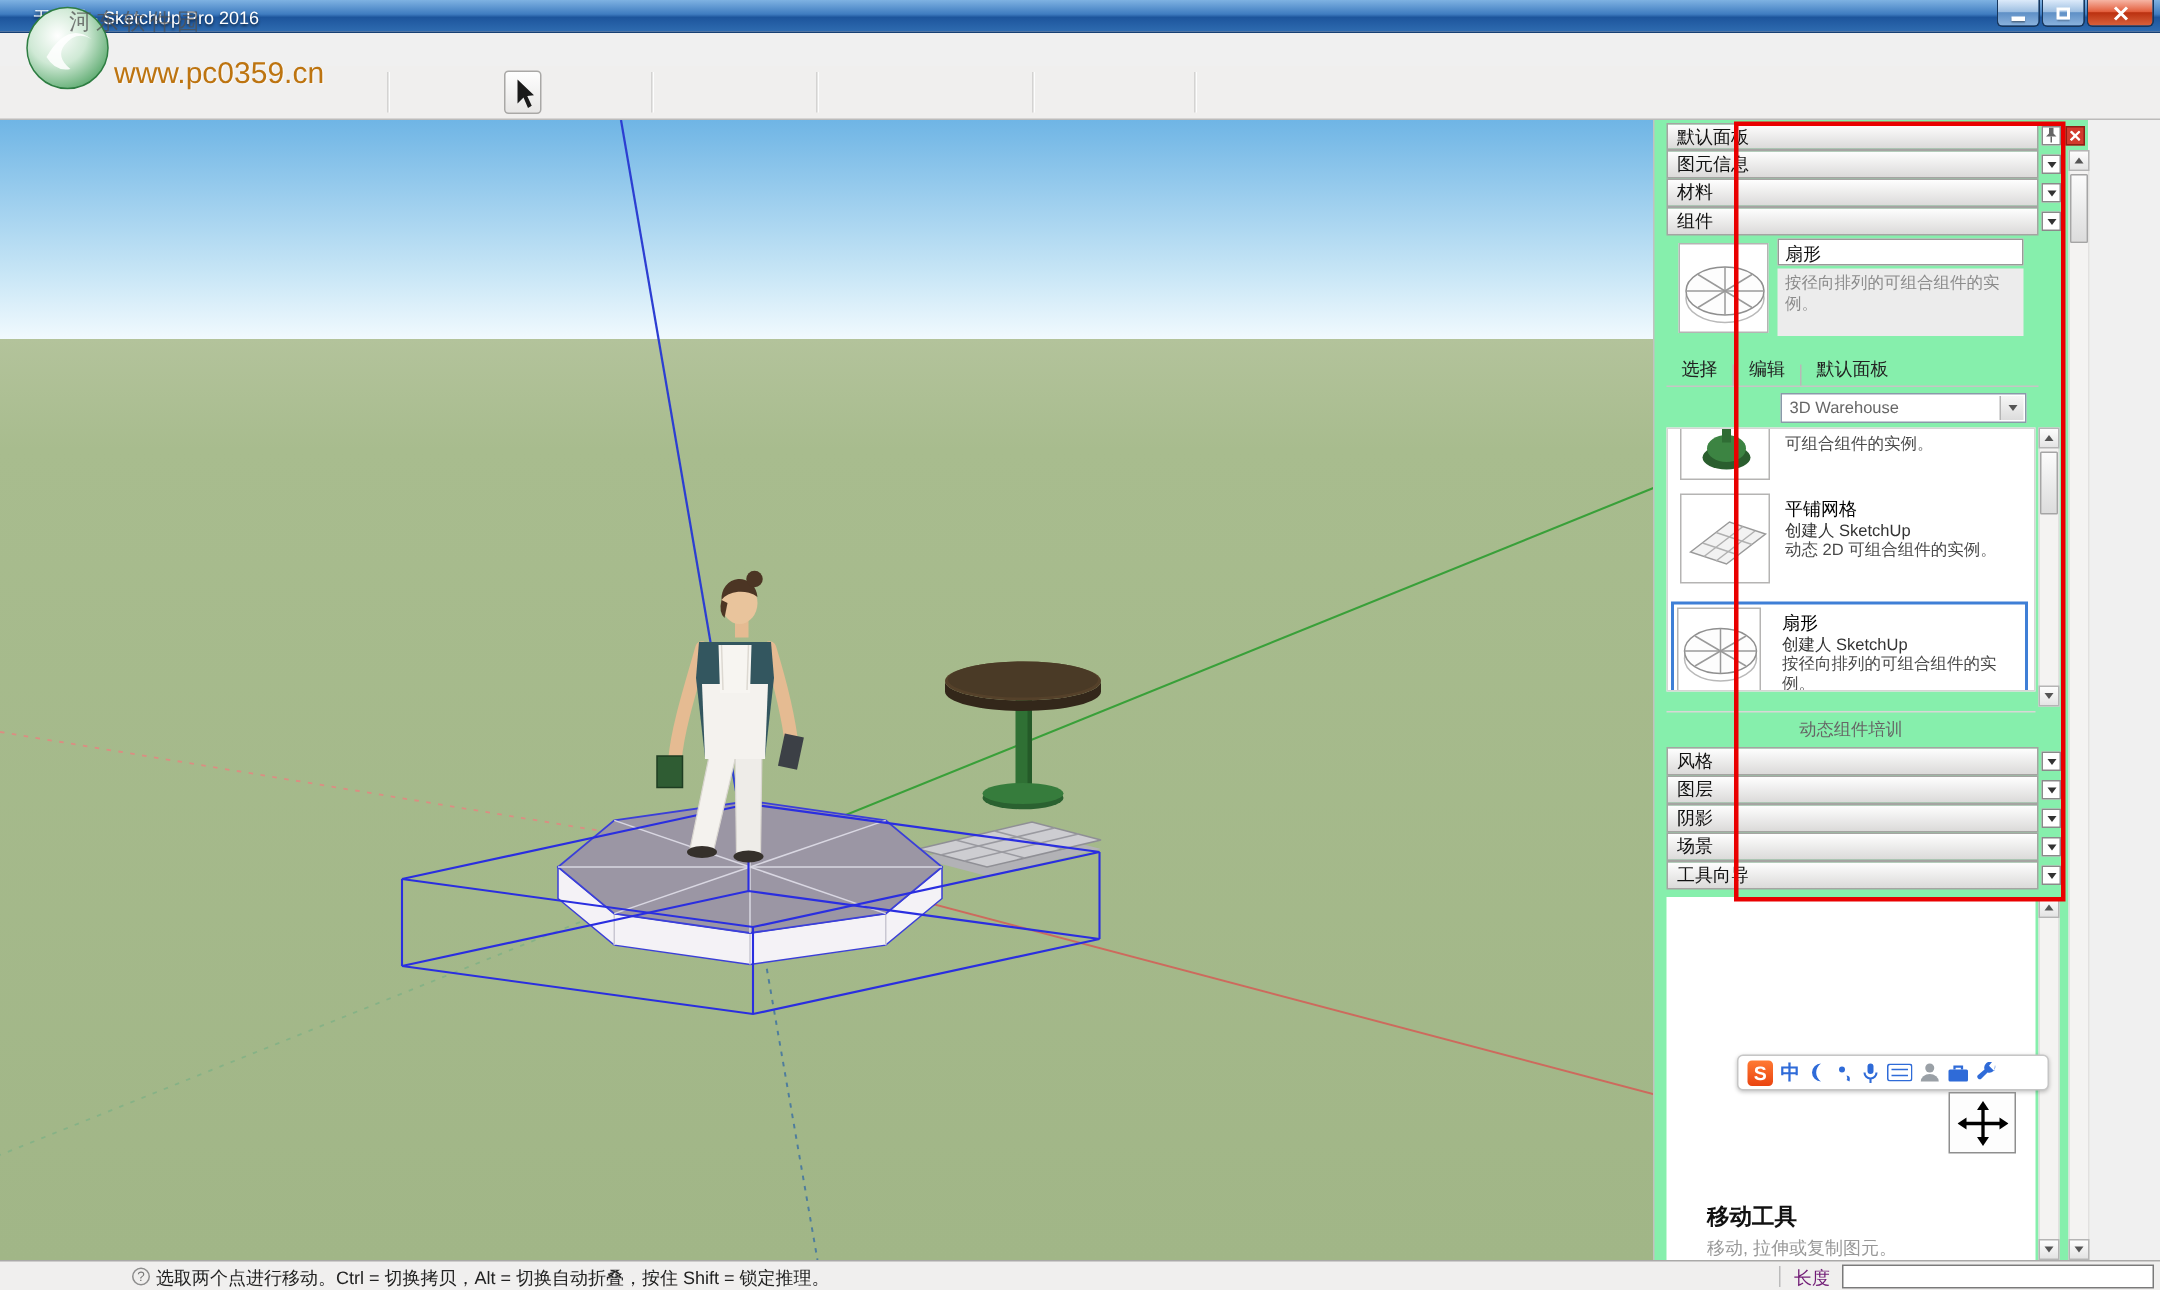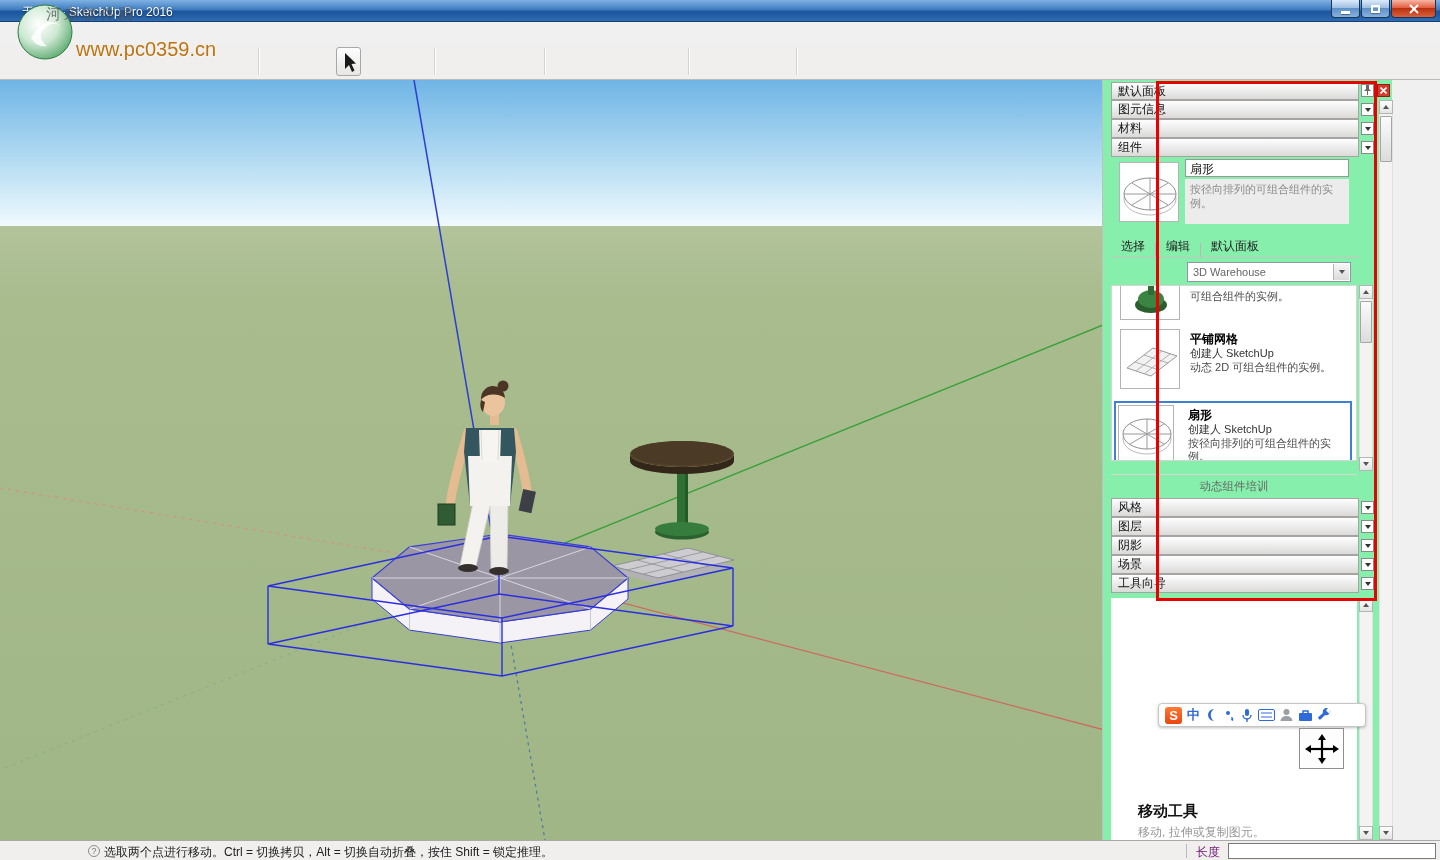--- a/index.html
+++ b/index.html
@@ -57,21 +57,21 @@
   .cname{position:absolute;background:#fff;border:1px solid #9a9998;font-size:12px;padding:1px 4px;color:#111}
   .cdesc{position:absolute;background:#ececec;color:#8b8b8b;font-size:11px;line-height:14px;padding:3px 5px}
   .tabsrow{position:absolute;left:8px;width:248px;height:22px;border-bottom:1px solid #c6c5c4;display:flex;align-items:flex-end}
   .tab{padding:0 10px;font-size:12px;color:#222;height:22px;line-height:22px}
   .tab-sep{width:1px;height:14px;background:#b9b8b7}
   .combo{position:absolute;height:20px;background:#fff;border:1px solid #8a99a9;display:flex;align-items:center;
     font-size:11px;color:#666;padding-left:5px}
   .combo-arrow{position:absolute;right:1px;top:1px;width:16px;height:16px;background:linear-gradient(#f6f6f6,#dcdcdc);
     border-left:1px solid #b5b5b5;display:flex;align-items:center;justify-content:center}
   .clist{position:absolute;left:8px;width:246px;background:#fff;border:1px solid #d6d5d4;overflow:hidden}
-  .citem-title{font-weight:bold;font-size:12px;color:#000}
+  .citem-title{font-weight:normal;font-size:12px;color:#000}
   .citem-sub{font-size:11px;color:#333}
   .citem-desc{font-size:11px;color:#4a4a4a;line-height:13px}
   .sel-item{position:absolute;border:2px solid #3f7fd6;background:#fff}
   .footer-link{position:absolute;left:8px;width:246px;text-align:center;font-size:11.5px;color:#666;
     border-top:1px solid #d8d7d6;padding-top:4px}
   .instructor{position:absolute;left:8px;top:518px;width:246px;height:242px;background:#fff;overflow:hidden}
 
   
   .imebar{position:absolute;left:55px;top:623px;width:208px;height:24px;background:#fff;border:1px solid #c6c6c6;
     border-radius:4px;box-shadow:0 1px 3px rgba(0,0,0,.25);display:flex;align-items:center;gap:5px;padding:0 6px;z-index:20}

